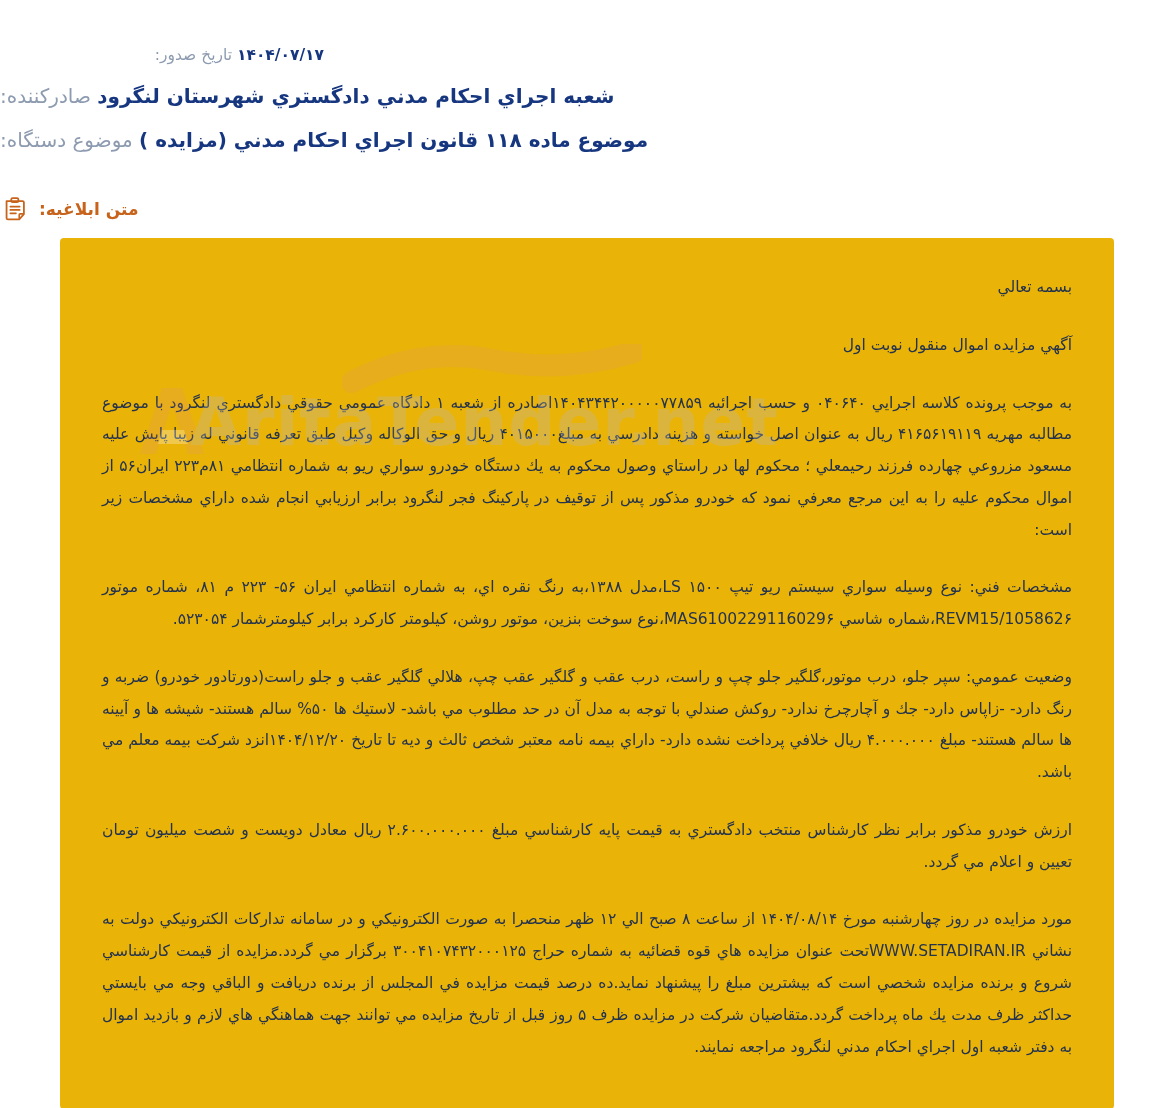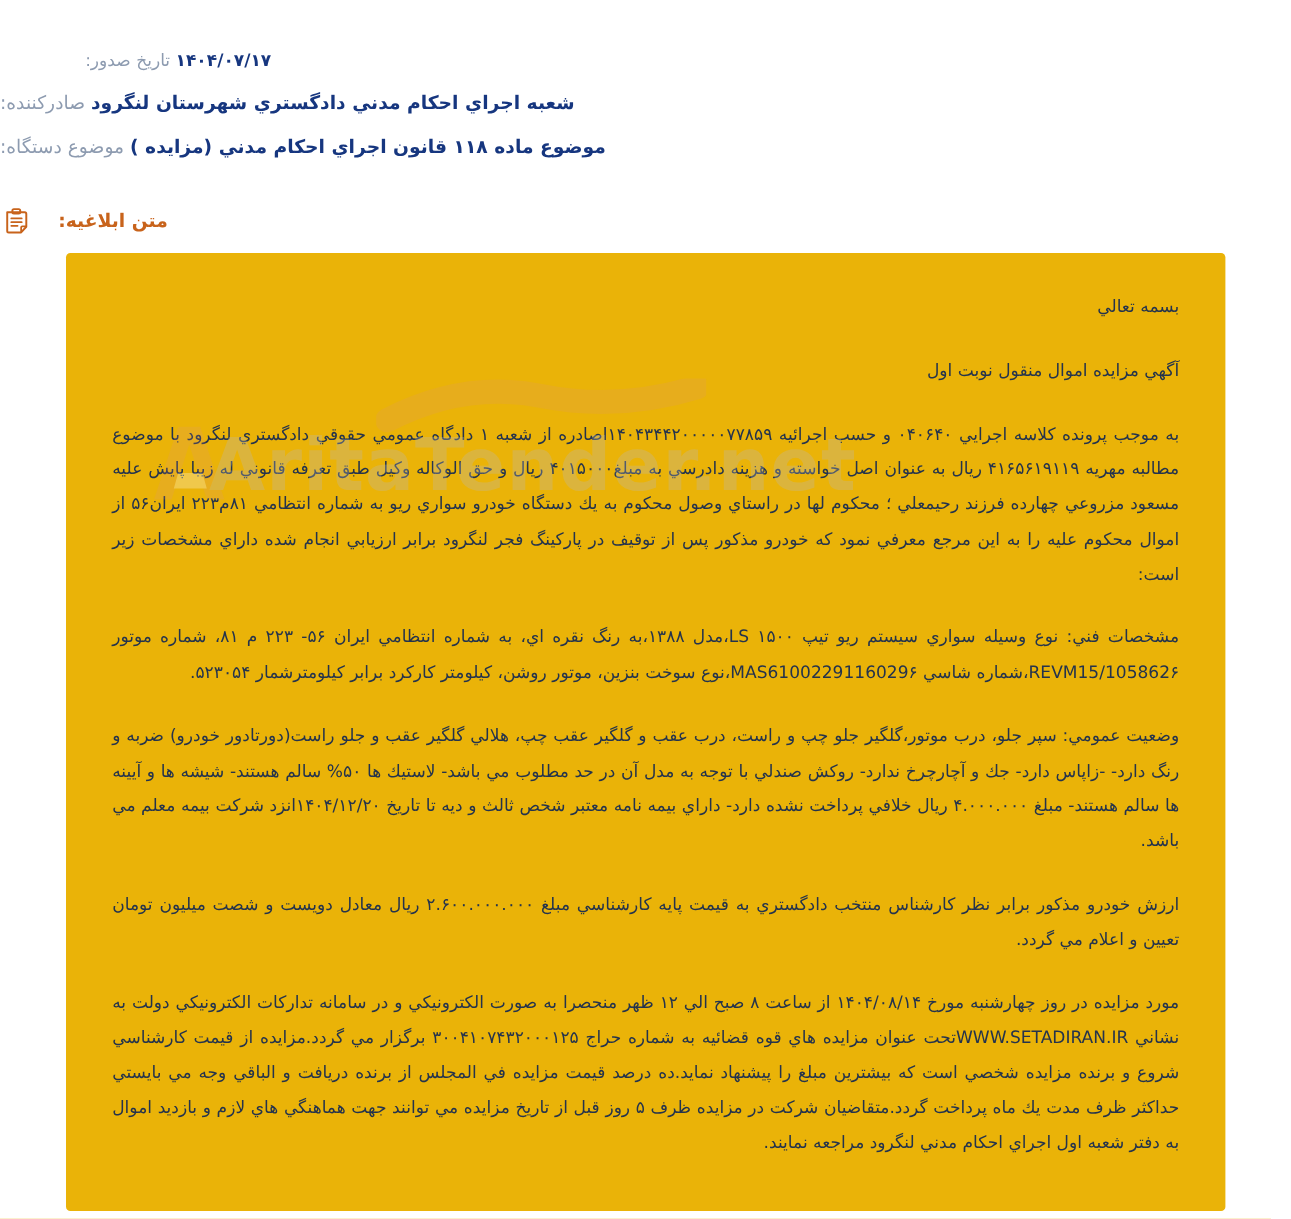--- a/index.html
+++ b/index.html
@@ -35,38 +35,38 @@
     gap: 0;
     padding: 46px 0 0 0;
     box-sizing: border-box;
   }
   .meta-cell {
     font-size: 15.5px;
     color: #8d9bb0;
     white-space: nowrap;
     letter-spacing: 0;
   }
-  .meta-cell.c1 { margin-right: auto; padding-right: 0; width: 324px; text-align: center; padding-left: 0; }
+  .meta-cell.c1 { margin-right: auto; padding-right: 0; width: 324px; text-align: right; padding-left: 0; }
   .meta-cell.c2 { width: 330px; text-align: left; }
   .meta-cell.c3 { width: 290px; text-align: left; padding-left: 30px; }
   .meta-val {
     color: #16367f;
     font-weight: bold;
     direction: ltr;
     unicode-bidi: embed;
     display: inline-block;
   }
 
   
   .info-line {
     text-align: left;
     padding-left: 0;
     padding-right: 1px;
     margin-top: 20px;
-    font-size: 17px;
+    font-size: 20px;
     color: #8d9bb0;
     padding-left: 0;
   }
   .info-line .label { color: #8d9bb0; font-weight: normal; }
   .info-line .value { color: #16367f; font-weight: bold; }
   .info-wrap { width: 1174px; box-sizing: border-box; padding-left: 0; padding-right: 0; text-align: left; }
   .info-inner { display: inline-block; text-align: right; padding-left: 0; }
 
   
   .section-title {
@@ -78,21 +78,21 @@
     margin-top: 42px;
     padding-right: 0;
     width: 1174px;
     box-sizing: border-box;
     padding-left: 0;
   }
   .section-title-inner {
     margin-right: auto;
     display: flex;
     align-items: center;
-    gap: 23px;
+    gap: 9px;
     padding-left: 0;
     margin-left: 0;
   }
   .section-title-text {
     color: #c8631b;
     font-size: 17px;
     font-weight: bold;
   }
   .doc-icon { width: 30px; height: 30px; display: block; }
 

